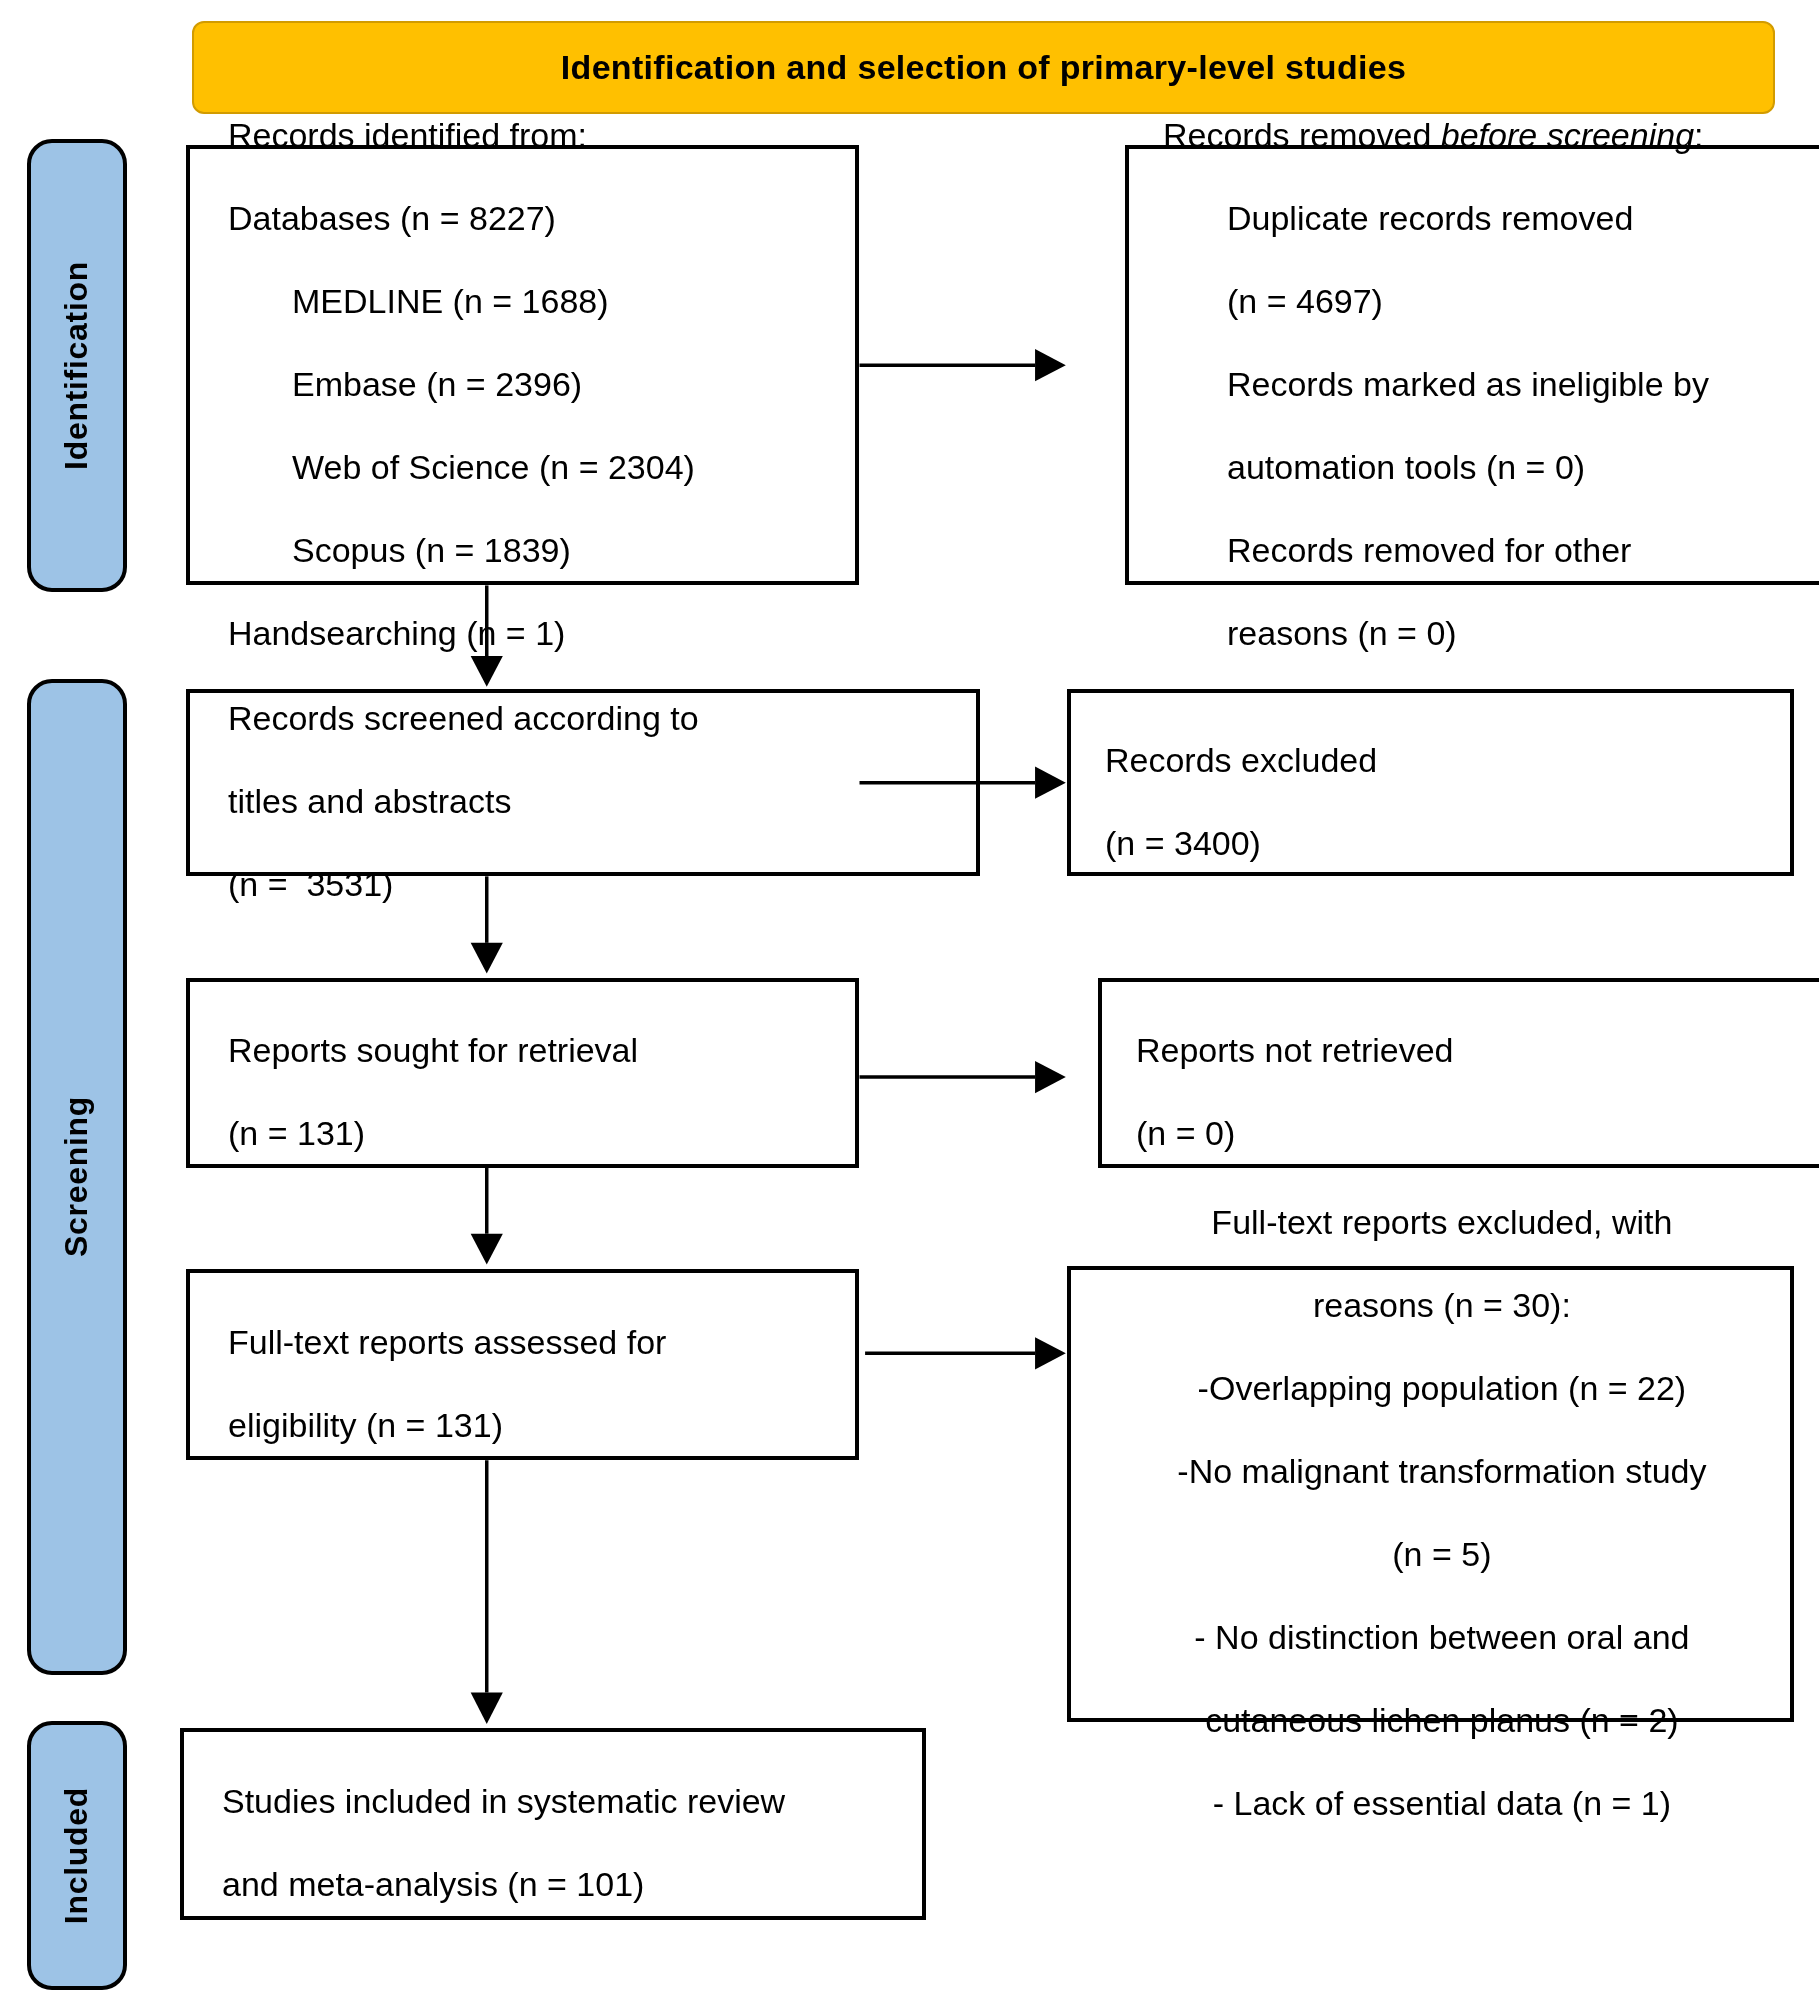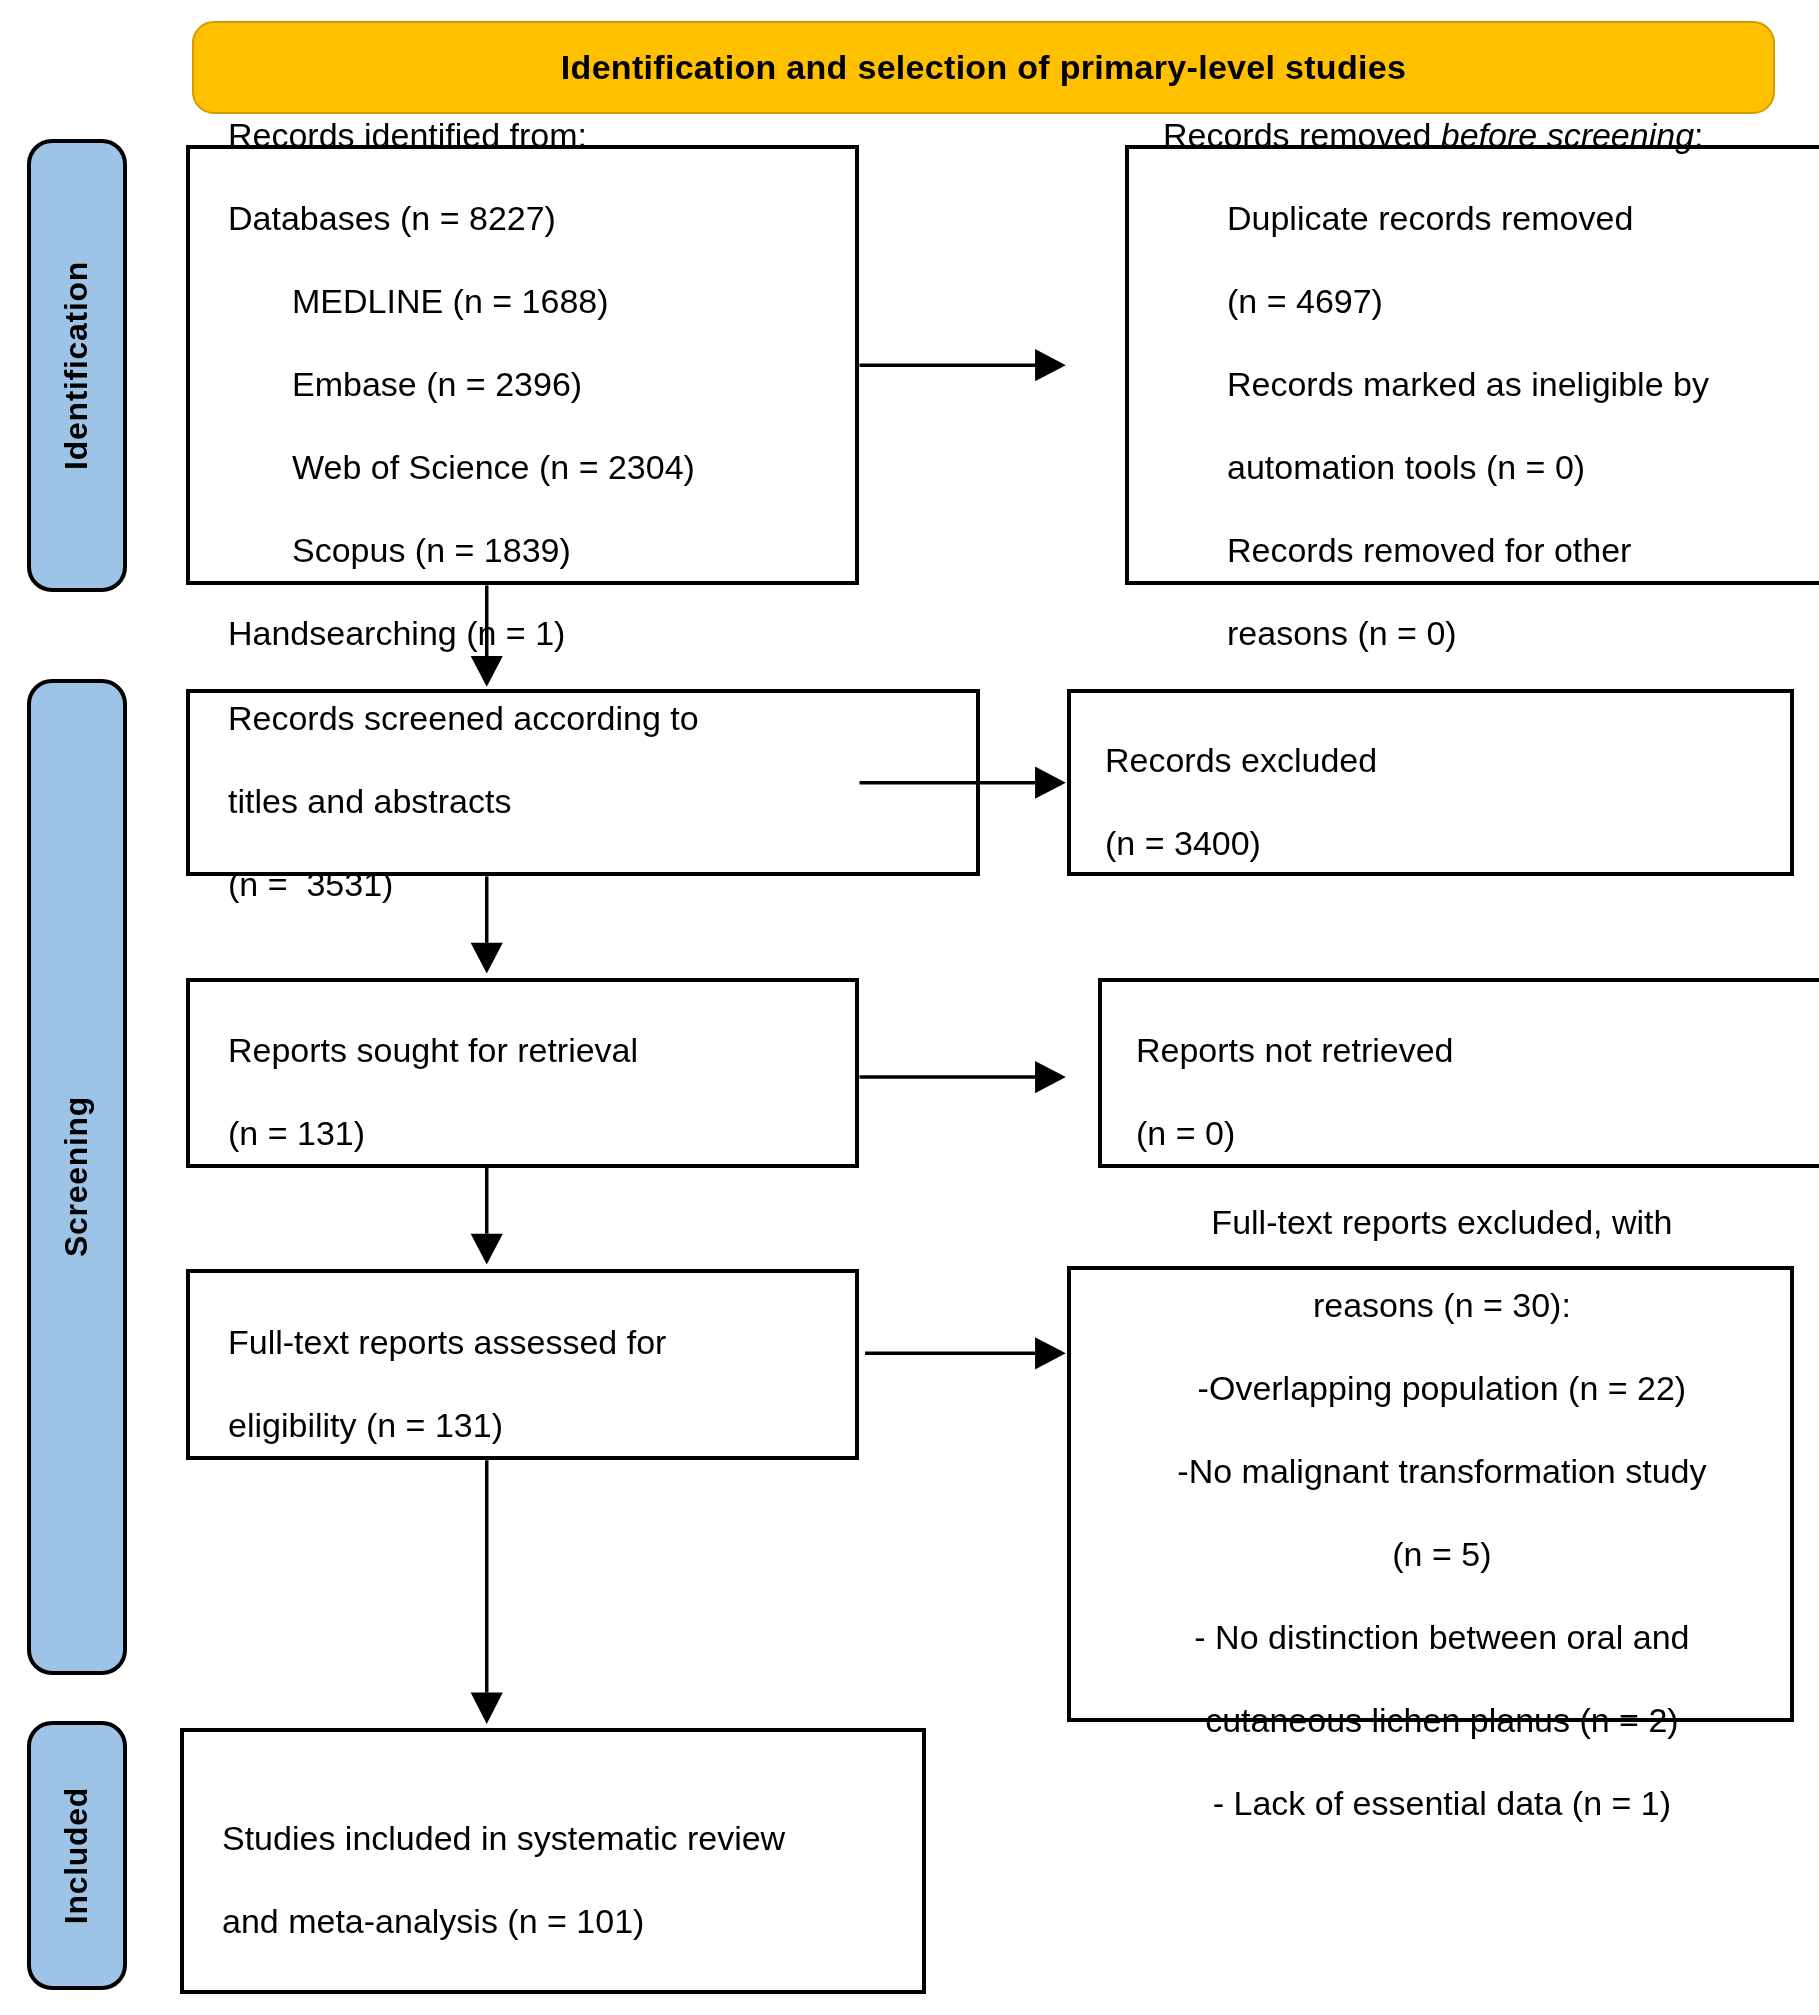--- a/index.html
+++ b/index.html
@@ -20,21 +20,21 @@
     background:var(--bg);
     font-family:"Liberation Sans","DejaVu Sans",sans-serif;
     color:var(--ink);
     overflow:hidden;
   }
   .banner{
     position:absolute;
     left:192px; top:21px; width:1583px; height:93px;
     background:var(--banner-fill);
     border:2.8px solid var(--banner-border);
-    border-radius:22px;
+    border-radius:12px;
     box-sizing:border-box;
     display:flex; align-items:center; justify-content:center;
   }
   .banner span{
     font-size:34px; font-weight:bold; letter-spacing:0.3px;
   }
   .pill{
     position:absolute;
     background:var(--stage-fill);
     border:4.2px solid var(--stage-border);
@@ -159,21 +159,21 @@
         <div class="line"><span>reasons (n = 30):</span></div>
         <div class="line"><span>-Overlapping population (n = 22)</span></div>
         <div class="line"><span>-No malignant transformation study</span></div>
         <div class="line"><span>(n = 5)</span></div>
         <div class="line"><span>- No distinction between oral and</span></div>
         <div class="line"><span>cutaneous lichen planus (n = 2)</span></div>
         <div class="line"><span>- Lack of essential data (n = 1)</span></div>
       </div>
   </div>
 
-  <div class="box left" style="left:180px;top:1728px;width:746px;height:266px;">
+  <div class="box left" style="left:180px;top:1728px;width:746px;height:192px;">
     <div class="lines">
         <div class="line"><span>Studies included in systematic review</span></div>
         <div class="line"><span>and meta-analysis (n = 101)</span></div>
       </div>
   </div>
 
   <svg class="arrows" width="1819" height="2015" viewBox="0 0 2601 2881">
     <g stroke="#000000" stroke-width="5" fill="#000000">
       <g>
         <line x1="1229" y1="522" x2="1480" y2="522"></line>

